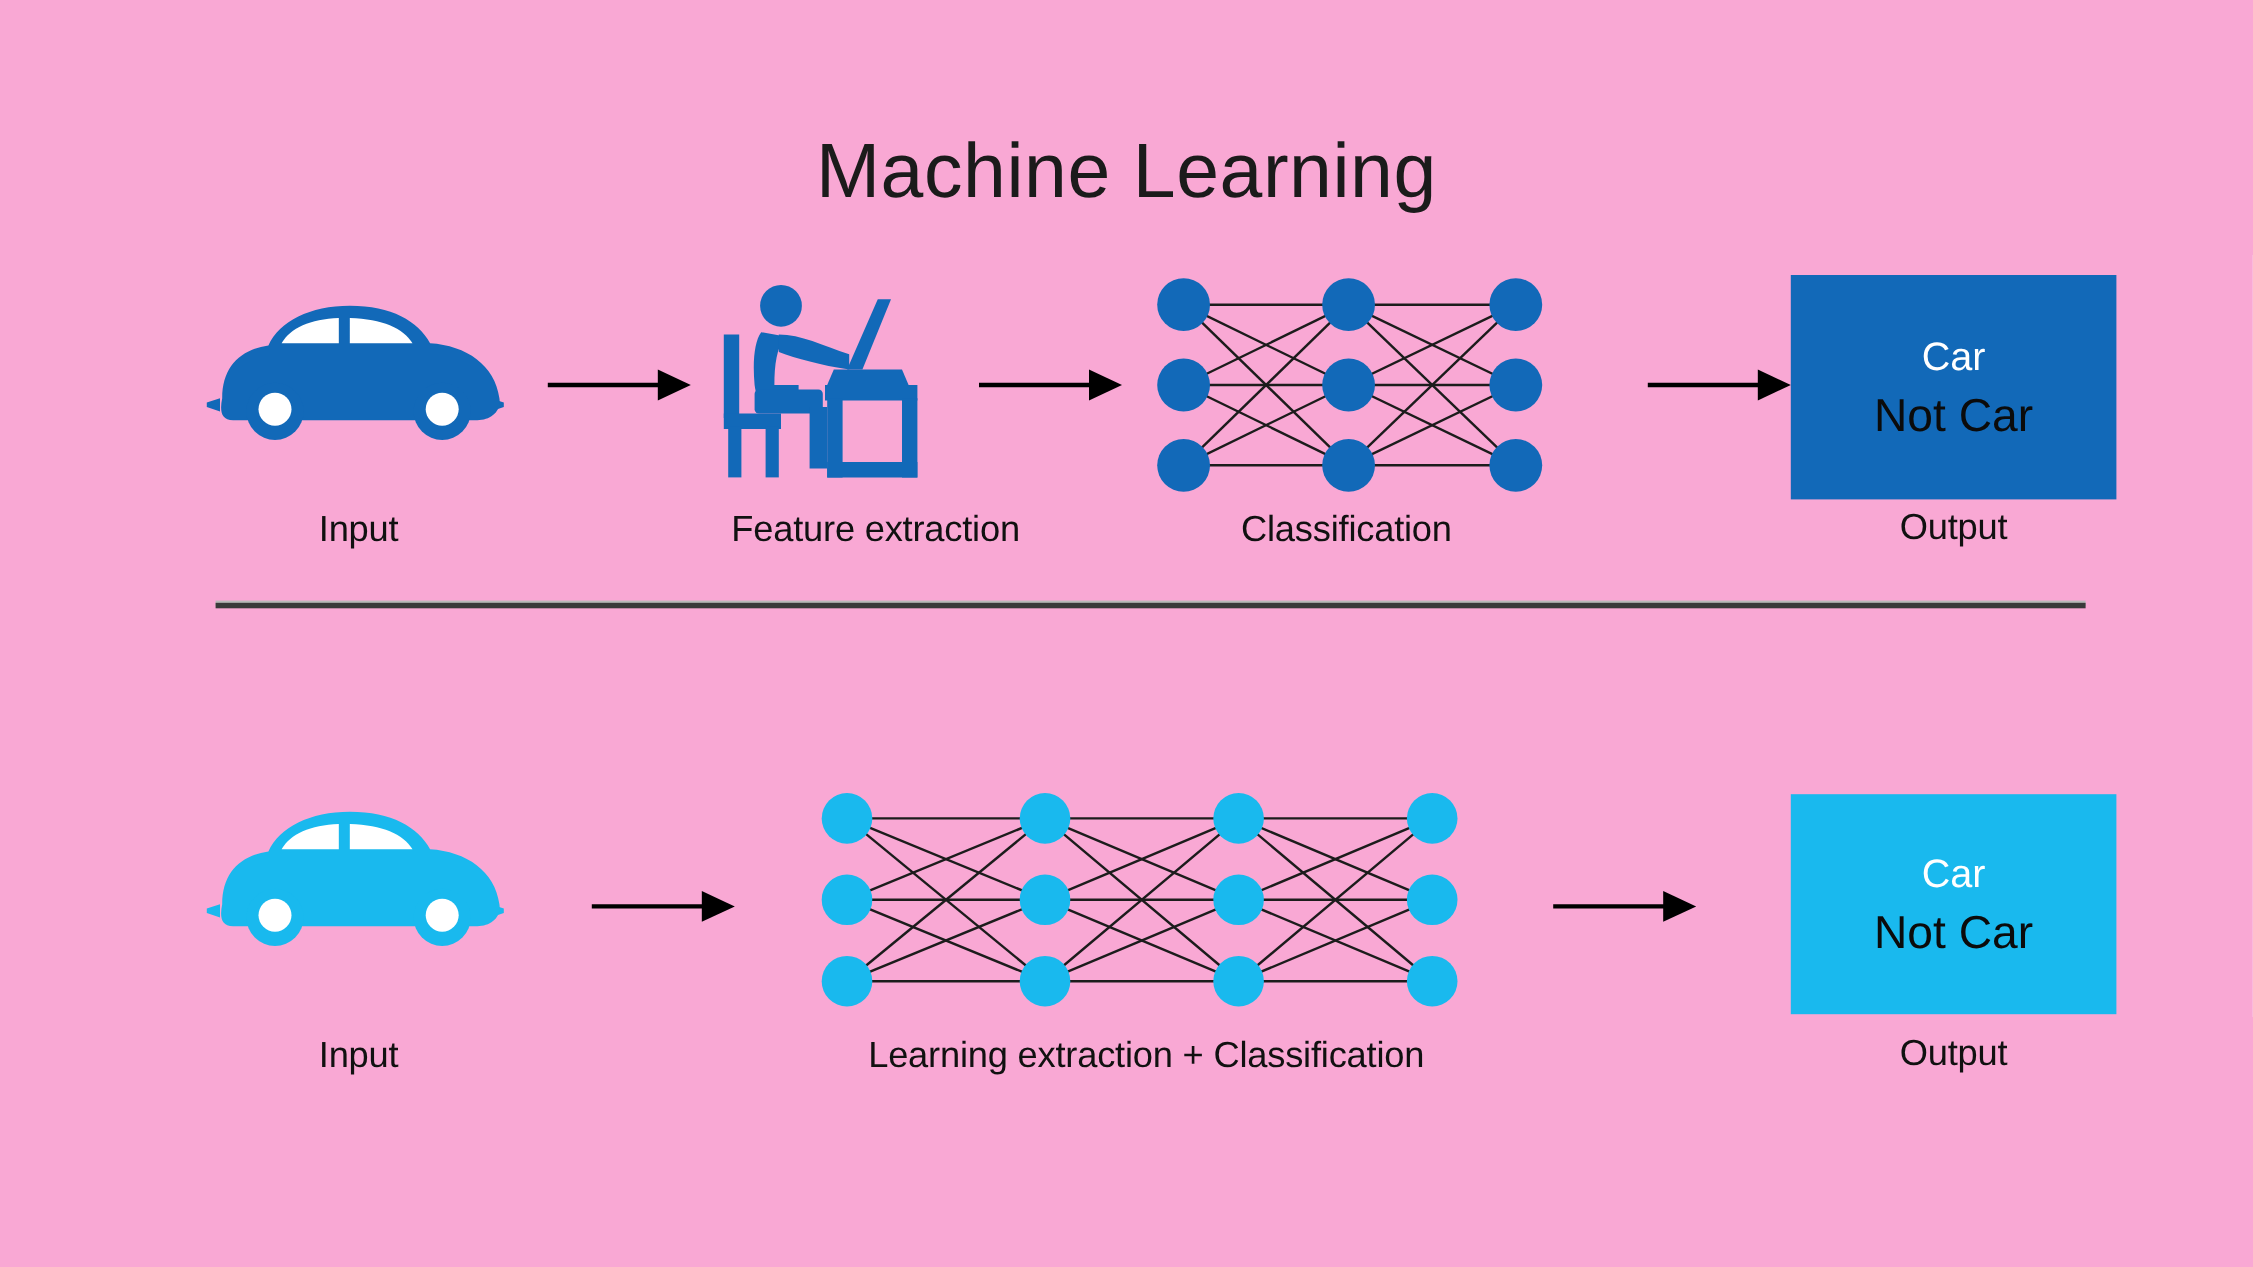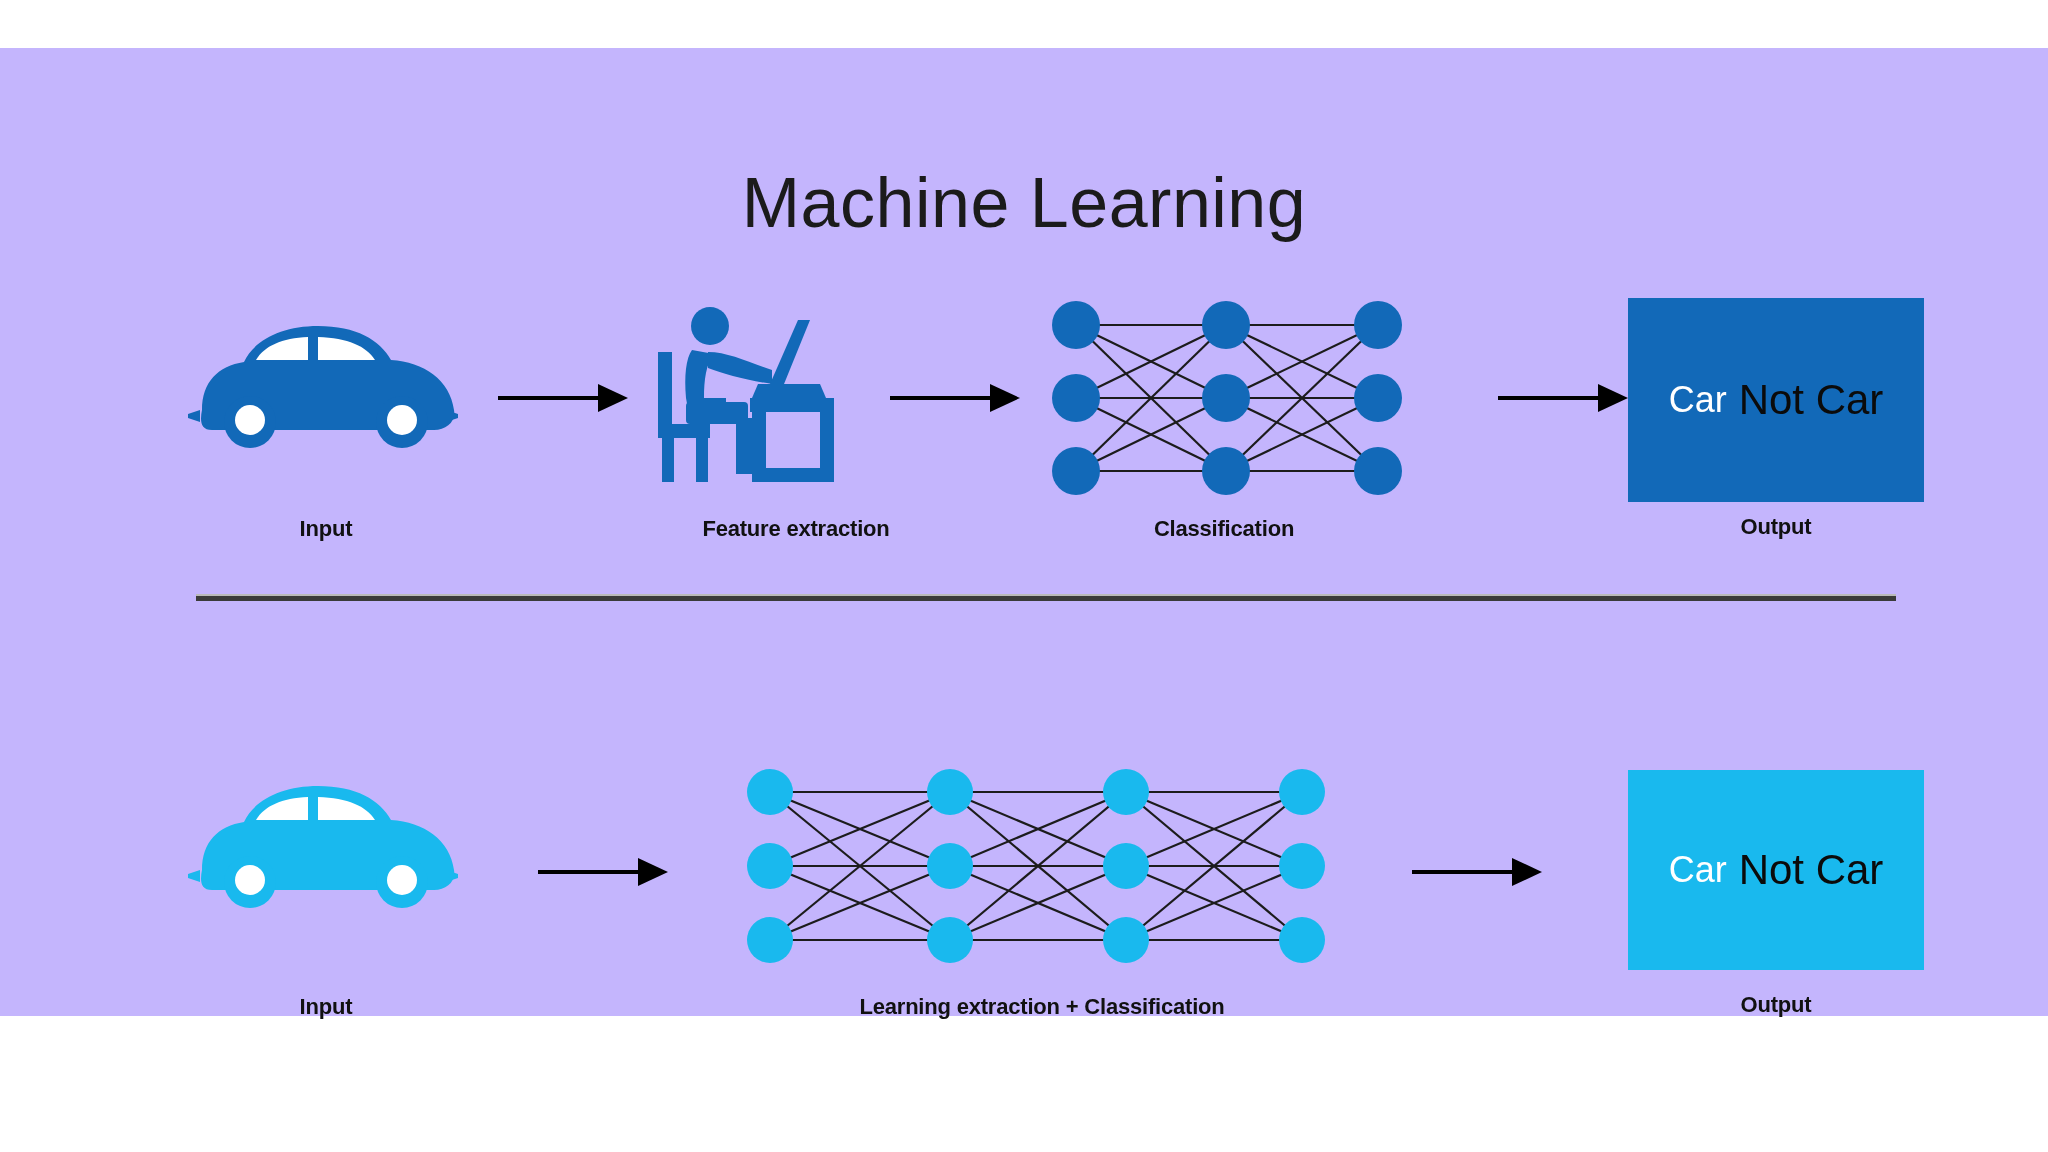--- a/index.html
+++ b/index.html
@@ -12,23 +12,22 @@
     width: 2048px;
     height: 1152px;
     overflow: hidden;
     font-family: "Liberation Sans", sans-serif;
     color: #1a1a1a;
     position: relative;
   }
   #stage {
     position: relative;
     width: 2048px;
-    height: 968px;
-    background: #c4b5fd;
-    margin-top: 48px;
+    height: 1152px;
+    background: #f9a8d4;
   }
 
   
   .section-title {
     position: absolute;
     left: 0;
     width: 2048px;
     text-align: center;
     font-family: "Liberation Sans", sans-serif;
     font-weight: 300;
@@ -53,34 +52,34 @@
   
   .node {
     position: absolute;
   }
 
   
   .caption {
     position: absolute;
     text-align: center;
     font-family: "Liberation Sans Narrow", "Liberation Sans", sans-serif;
-    font-weight: 700;
-    font-size: 22px;
+    font-weight: 400;
+    font-size: 33px;
     line-height: 38px;
     color: #111111;
     white-space: nowrap;
     transform: translateX(-50%);
     letter-spacing: -0.2px;
   }
 
   
   .output-box {
     position: absolute;
     display: flex;
-    flex-direction: row;
+    flex-direction: column;
     align-items: center;
     justify-content: center;
     gap: 12px;
   }
   .output-box .car-line {
     font-family: "Liberation Sans", sans-serif;
     font-weight: 400;
     font-size: 36px;
     line-height: 40px;
     color: #ffffff;

